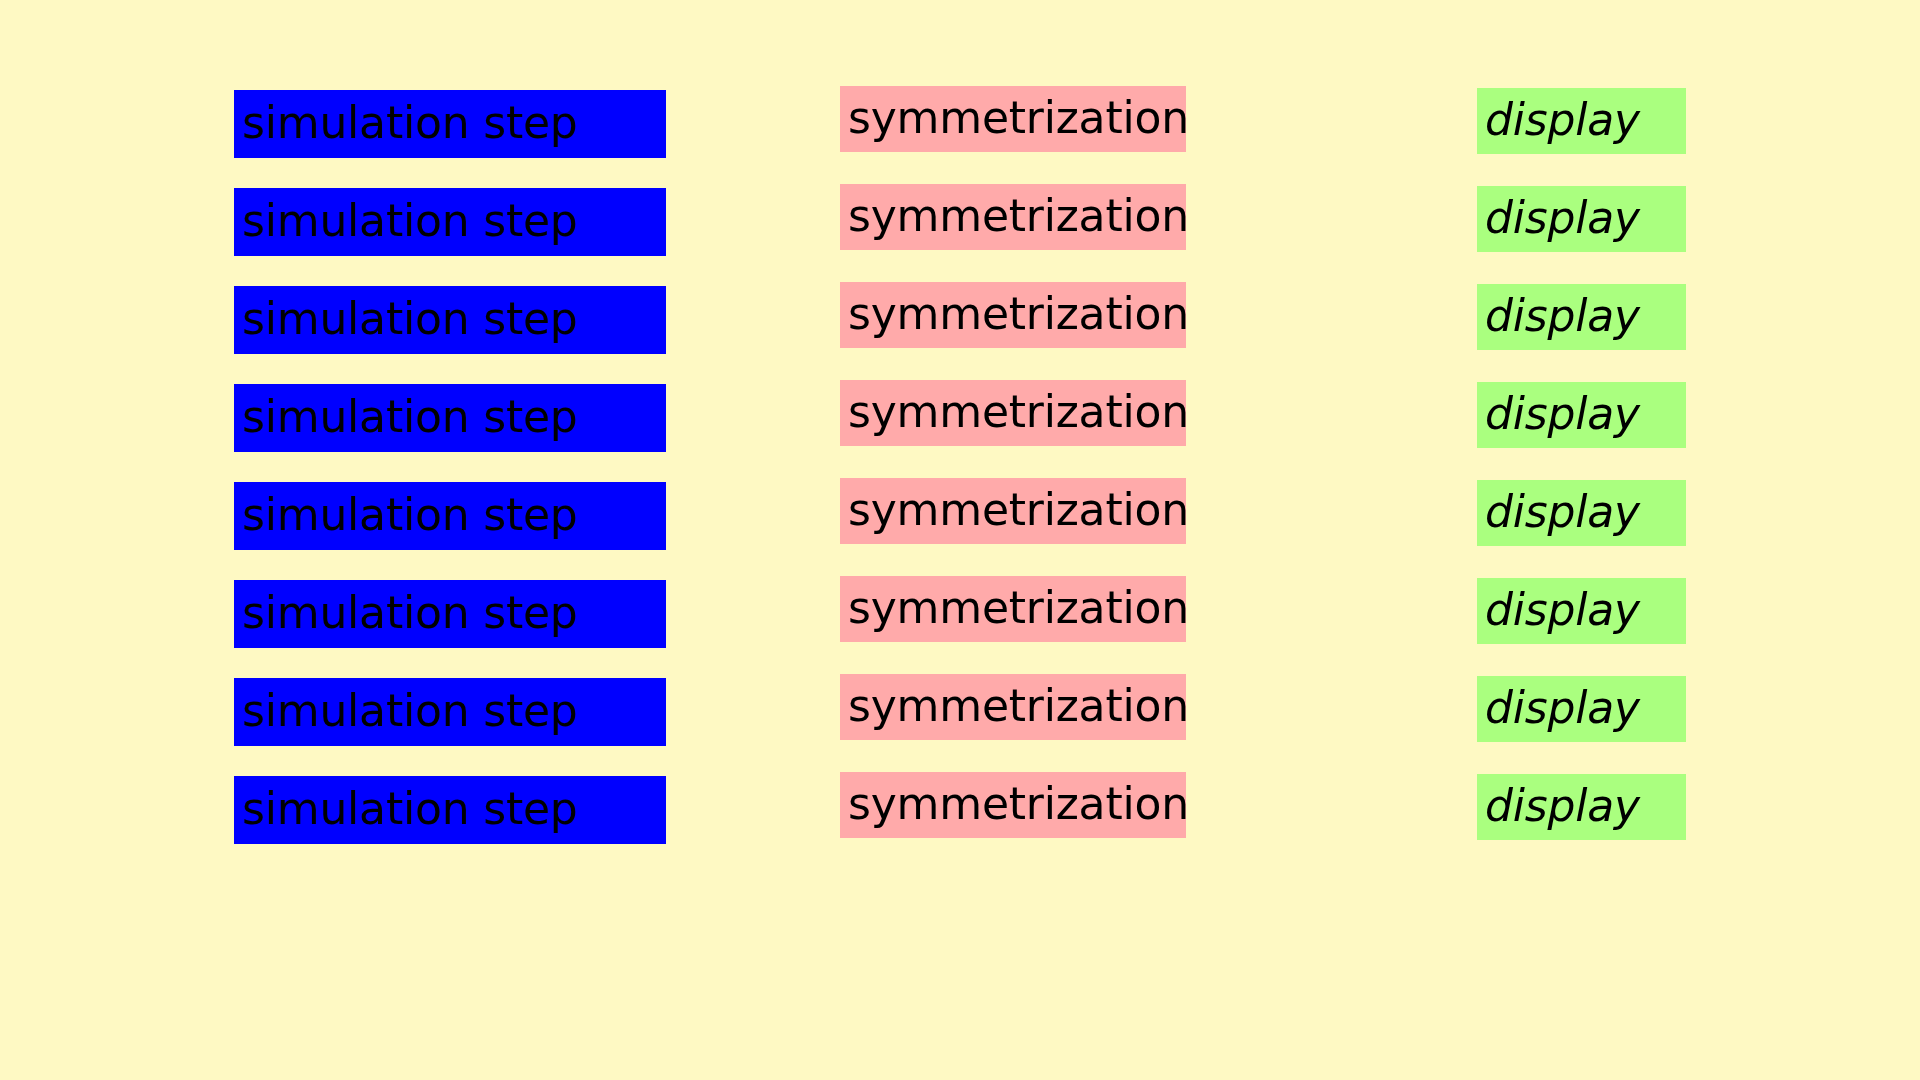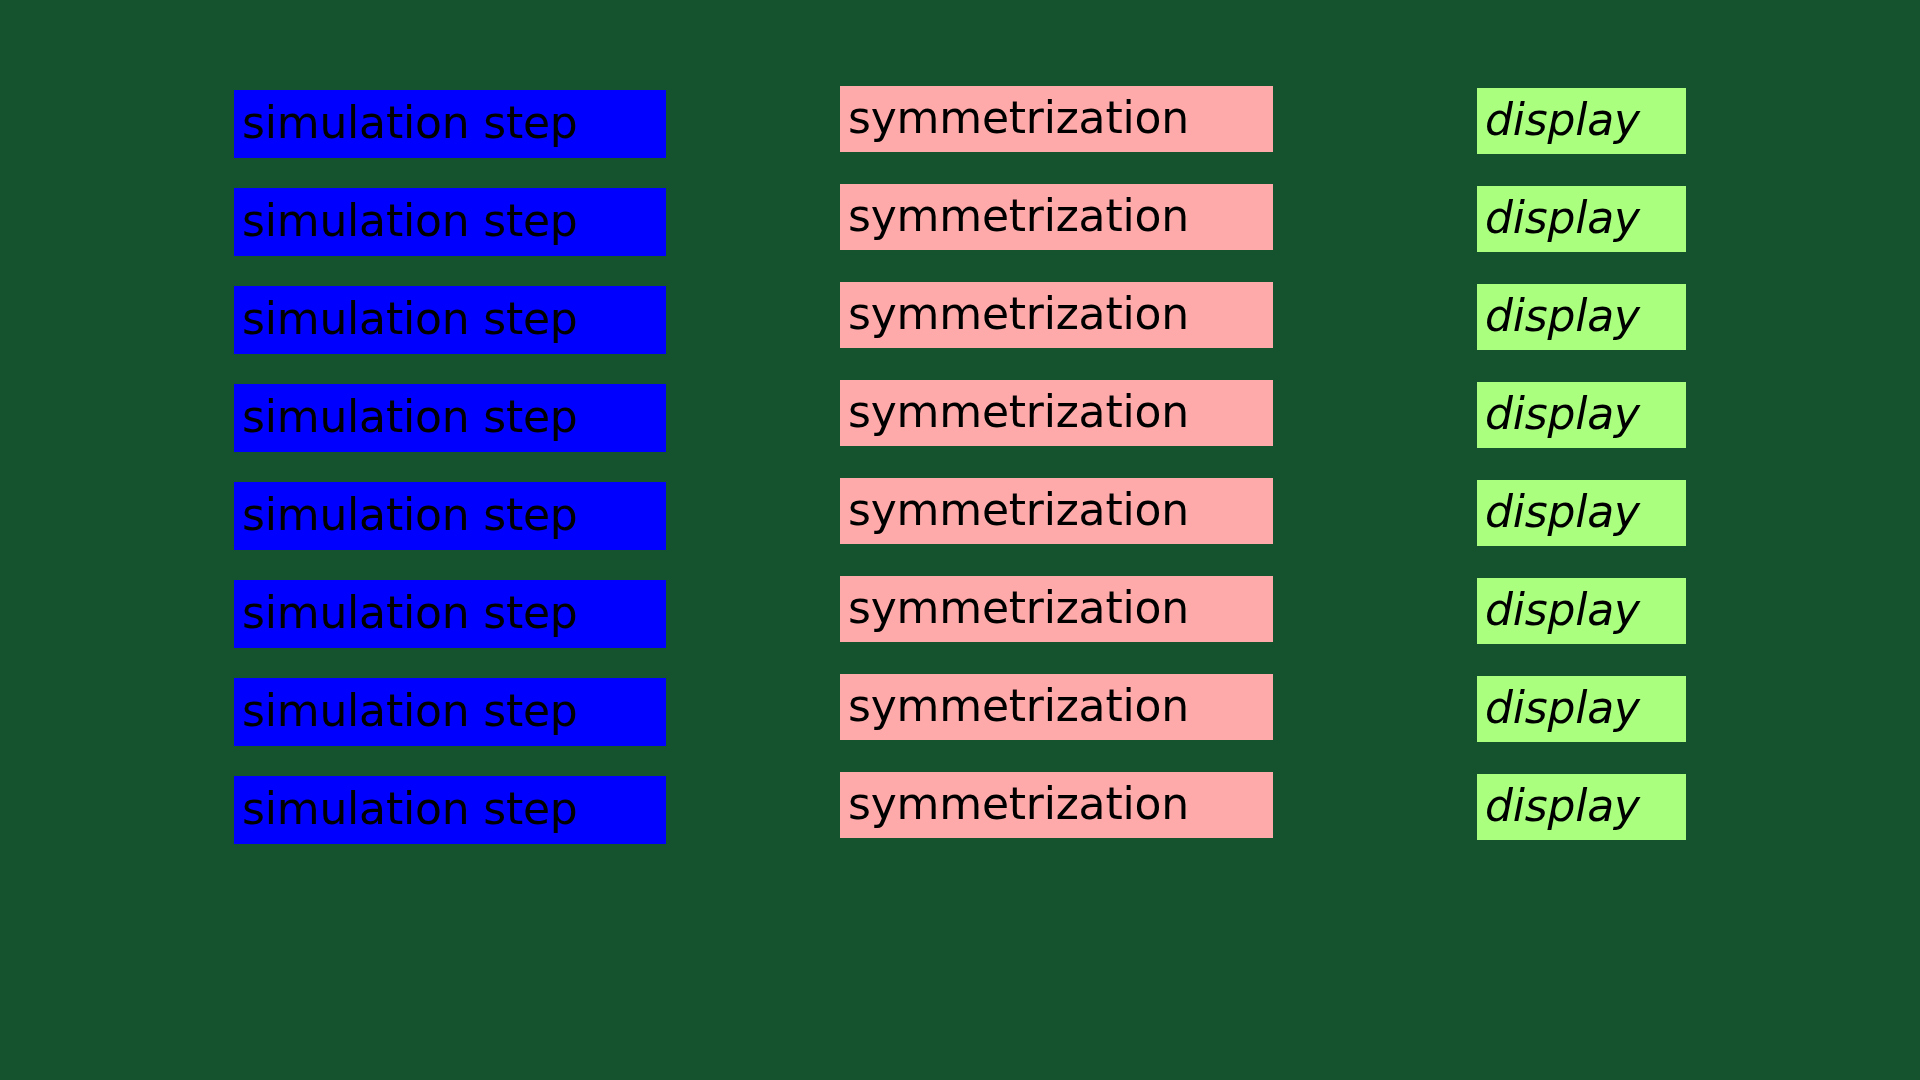--- a/index.html
+++ b/index.html
@@ -37,36 +37,36 @@
     transform: translateY(-1px);
   }
   .col-sim {
     left: 234px;
     width: 432px;
     height: 68px;
     background: #0000ff;
   }
   .col-sym {
     left: 840px;
-    width: 433px;
+    width: 346px;
     height: 66px;
     background: #ffaaaa;
   }
   .col-disp {
     left: 1477px;
     width: 209px;
     height: 66px;
     background: #aaff7f;
     font-style: italic;
   }
 </style>
 </head>
 <body>
 
-<div id="canvas" style="background: #14532d;">
+<div id="canvas" style="background: #fef9c3;">
     <div class="node col-sim" style="top: 90px; background: rgb(0, 0, 255);">
       <span class="node-label" style="color: rgb(0, 0, 0);">simulation step</span>
     </div>
     <div class="node col-sym" style="top: 86px; background: rgb(255, 170, 170);">
       <span class="node-label" style="color: rgb(0, 0, 0);">symmetrization</span>
     </div>
     <div class="node col-disp" style="top: 88px; background: rgb(170, 255, 127);">
       <span class="node-label" style="color: rgb(0, 0, 0);">display</span>
     </div>
     <div class="node col-sim" style="top: 188px; background: rgb(0, 0, 255);">

